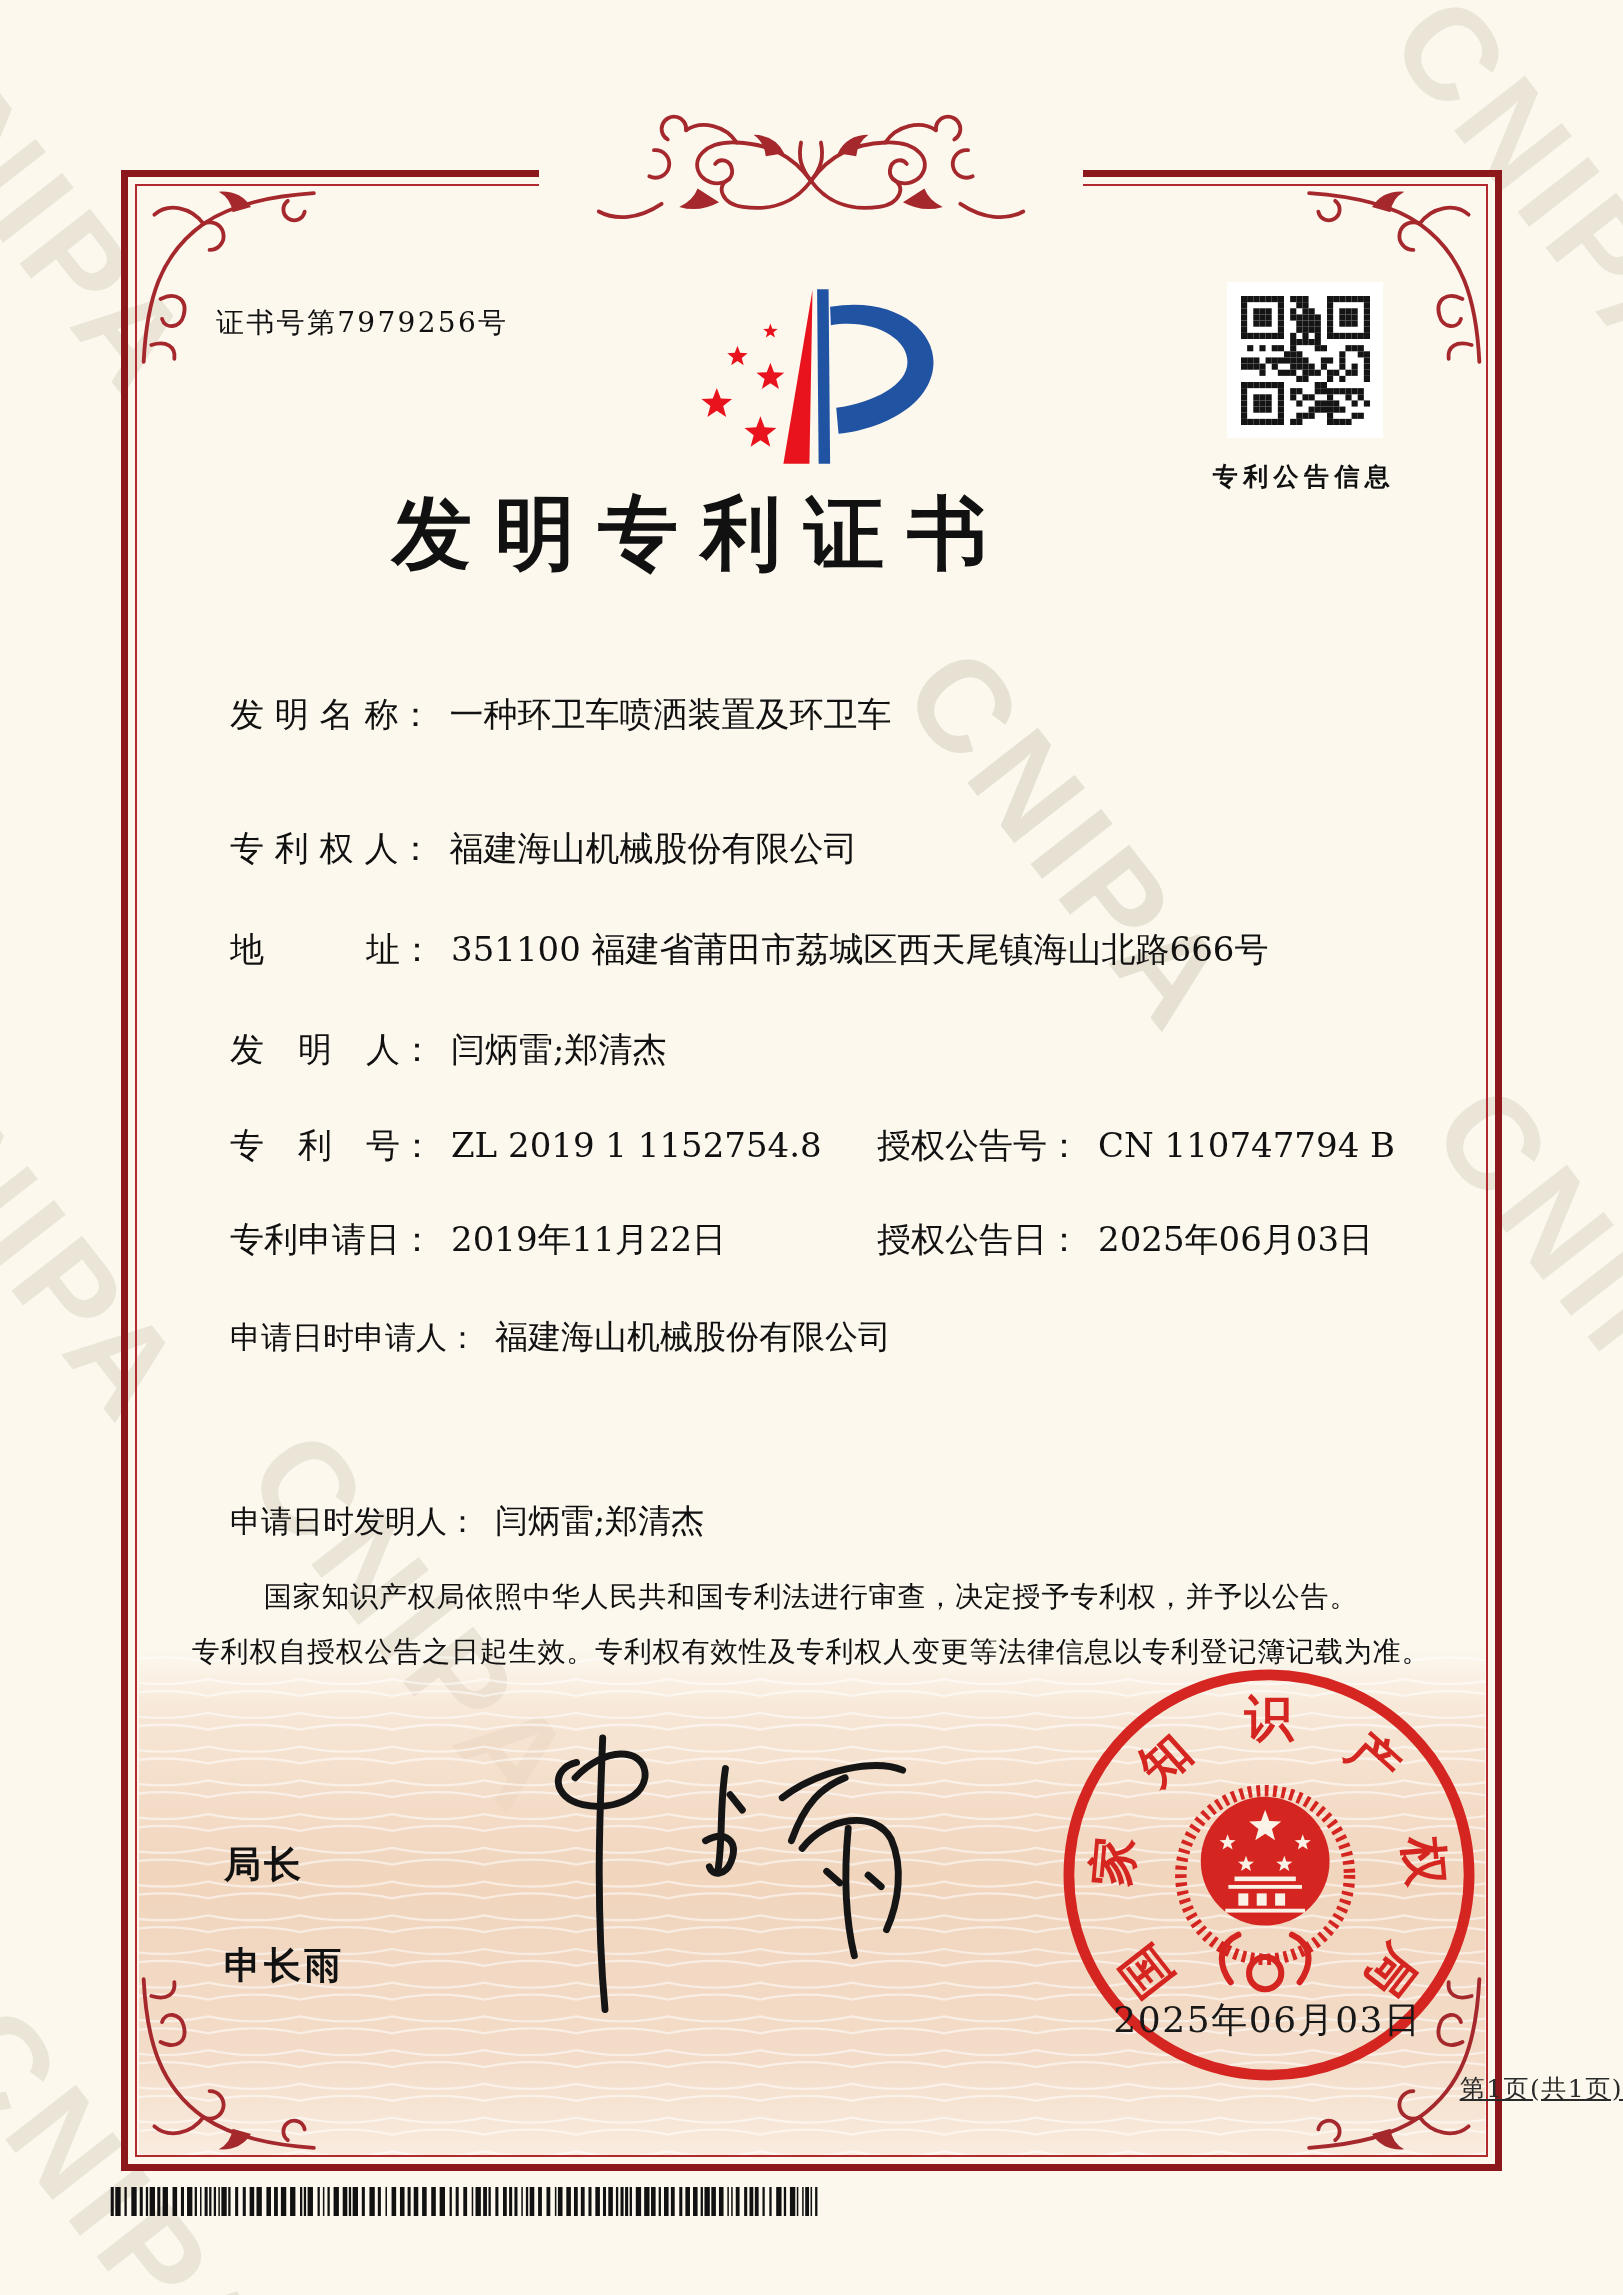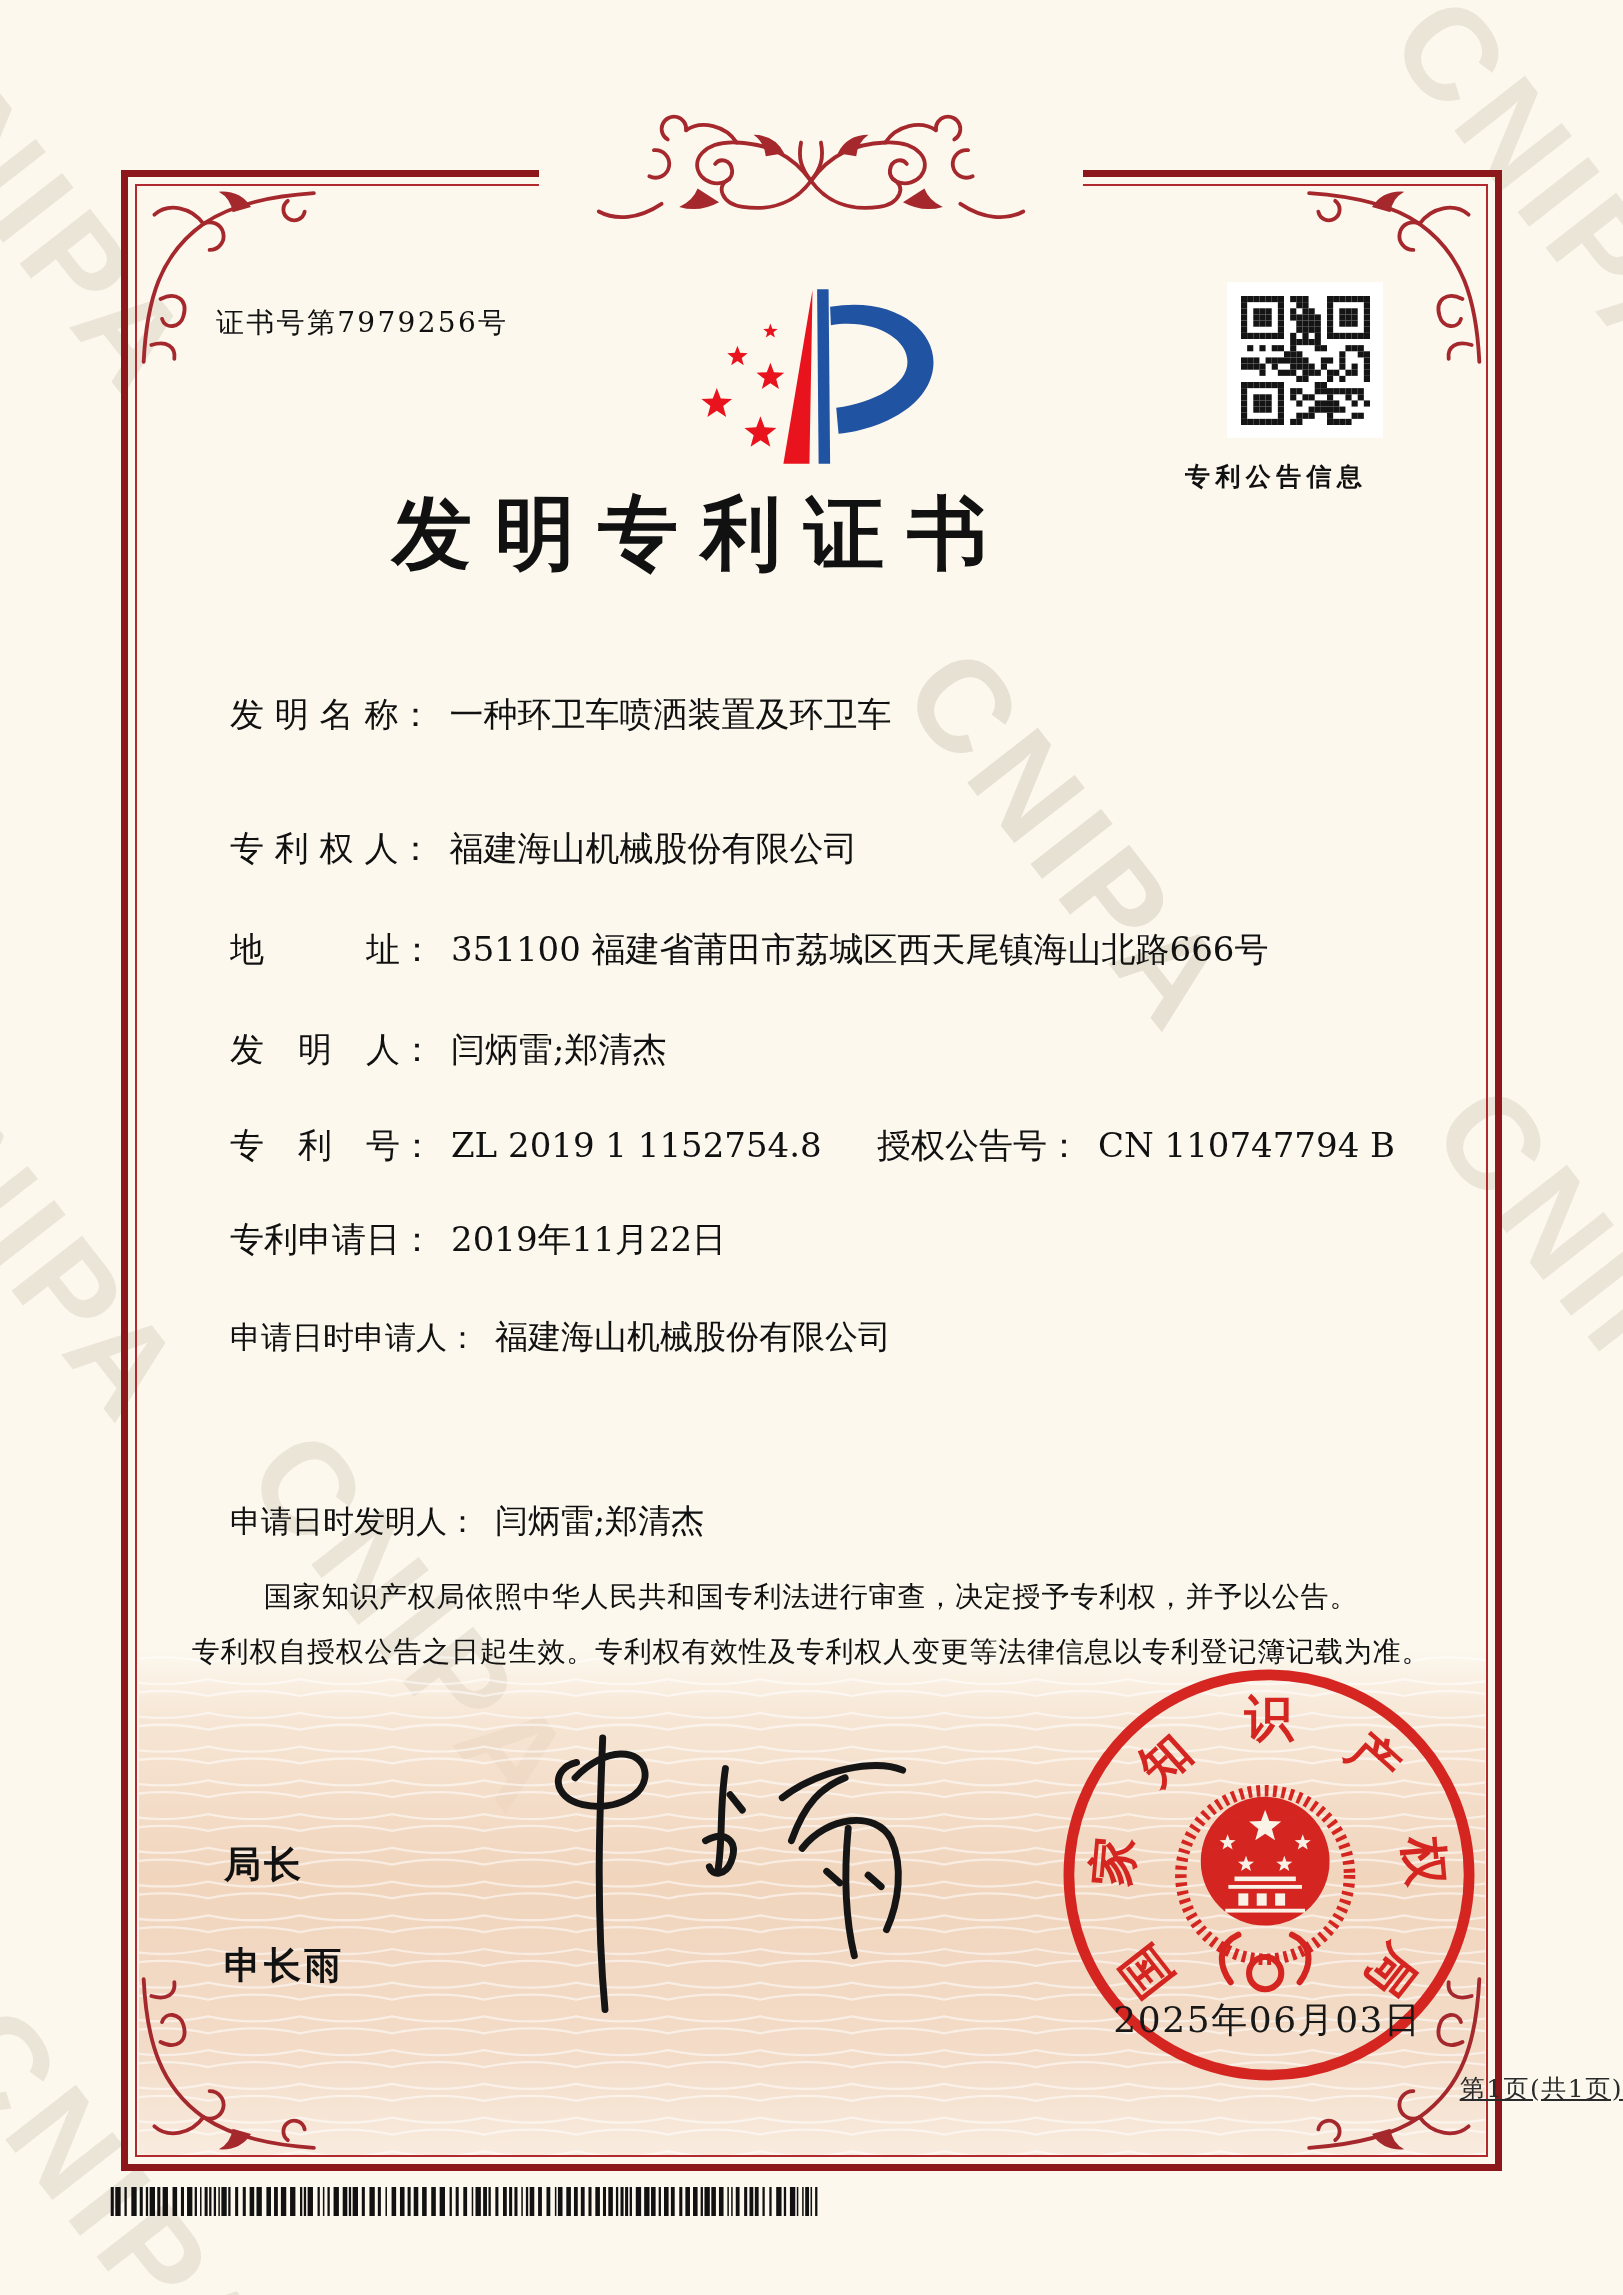--- a/index.html
+++ b/index.html
@@ -13,21 +13,21 @@
         border:7px solid #8d181b;box-sizing:border-box;}
   .frame-thin{position:absolute;left:135px;top:184px;width:1353px;height:1973px;
         border:2.3px solid #b12a2e;box-sizing:border-box;}
   .band{position:absolute;left:139px;top:1650px;width:1346px;height:506px;
         background:linear-gradient(180deg,rgba(244,221,203,0) 0%,rgba(242,214,191,.55) 14%,
         #f1d5bd 45%,#f3dcc8 80%,#f9ecdf 100%);}
   .cert-no{position:absolute;left:216px;top:304px;font-size:28px;letter-spacing:2.3px;text-align:center;}
   .title{position:absolute;left:0;top:481px;width:1379px;text-align:center;
         font-size:80px;font-weight:700;letter-spacing:23px;text-indent:23px;}
   .qr-pad{position:absolute;left:1227px;top:282px;width:156px;height:156px;background:#ffffff;}
-  .qr-label{position:absolute;left:1185px;top:460px;width:238px;text-align:left;
+  .qr-label{position:absolute;left:1185px;top:460px;width:238px;text-align:center;
         font-size:25px;font-weight:600;letter-spacing:5.4px;}
   .row{position:absolute;left:230px;width:1265px;font-size:34px;white-space:nowrap;}
   .row .lbl{display:inline-block;margin-top:7px;}
   .row .val{margin-left:17px;}
   .row .col2{position:absolute;left:647px;top:0;}
   .row.compact{font-size:31px;}
   .row.compact .val{font-size:33px;}
   .statement{position:absolute;left:153px;width:1316px;text-align:center;font-size:28px;
         letter-spacing:0.8px;}
   .signer{position:absolute;left:224px;font-family:"Liberation Sans","DejaVu Sans",sans-serif;
@@ -381,20 +381,23 @@
     <span class="lbl">发　明　人：</span><span class="val">闫炳雷;郑清杰</span>
   </div>
   <div class="row" style="top:1116px">
     <span class="lbl">专　利　号：</span><span class="val">ZL 2019 1 1152754.8</span>
     <span class="col2">
       <span class="lbl">授权公告号：</span><span class="val">CN 110747794 B</span>
     </span>
   </div>
   <div class="row" style="top:1210px">
     <span class="lbl">专利申请日：</span><span class="val">2019年11月22日</span>
+    <span class="col2">
+      <span class="lbl">授权公告日：</span><span class="val">2025年06月03日</span>
+    </span>
   </div>
   <div class="row compact" style="top:1310px">
     <span class="lbl">申请日时申请人：</span><span class="val">福建海山机械股份有限公司</span>
   </div>
   <div class="row compact" style="top:1494px">
     <span class="lbl">申请日时发明人：</span><span class="val">闫炳雷;郑清杰</span>
   </div>
 
   <div class="statement" style="top:1578px">国家知识产权局依照中华人民共和国专利法进行审查，决定授予专利权，并予以公告。</div>
   <div class="statement" style="top:1633px">专利权自授权公告之日起生效。专利权有效性及专利权人变更等法律信息以专利登记簿记载为准。</div>

